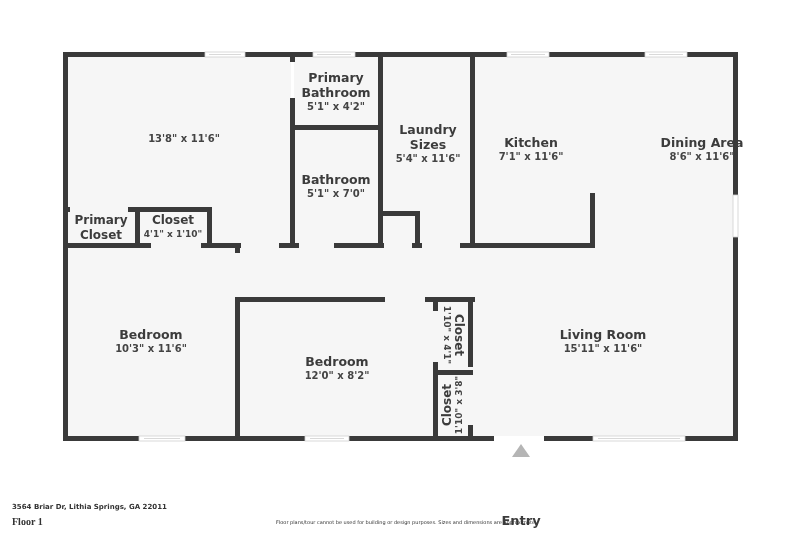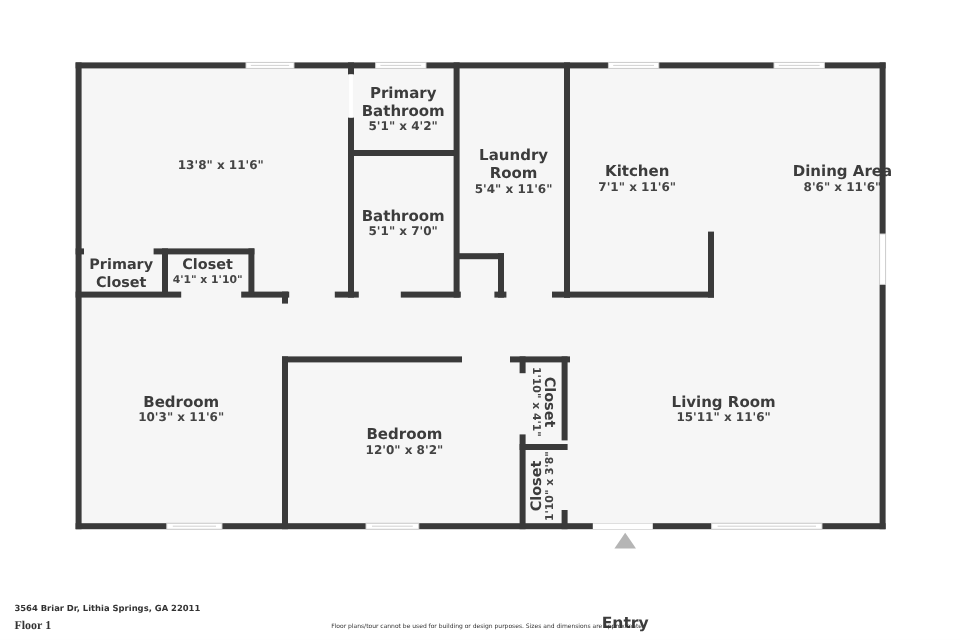--- a/index.html
+++ b/index.html
@@ -112,21 +112,21 @@
   <span class="dim">5'1" x 4'2"</span>
 </div>
 
 <div class="lbl" style="left:336px; top:186px;">
   <span class="name">Bathroom</span>
   <span class="dim">5'1" x 7'0"</span>
 </div>
 
 <div class="lbl" style="left:428px; top:143px;">
   <span class="name">Laundry</span>
-  <span class="name">Room</span>
+  <span class="name">Sizes</span>
   <span class="dim">5'4" x 11'6"</span>
 </div>
 
 <div class="lbl" style="left:531px; top:149px;">
   <span class="name">Kitchen</span>
   <span class="dim">7'1" x 11'6"</span>
 </div>
 
 <div class="lbl" style="left:702px; top:149px;">
   <span class="name">Dining Area</span>

